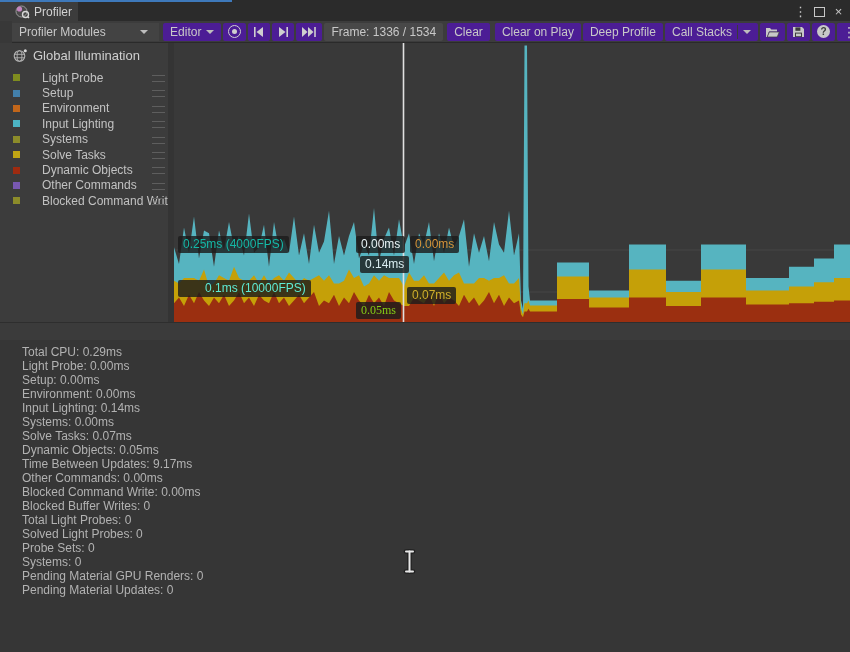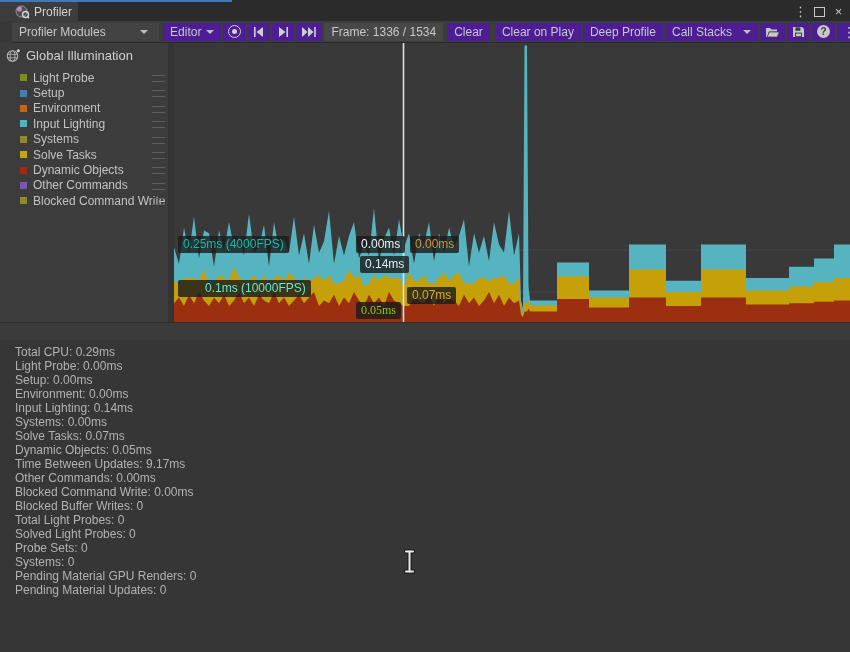--- a/index.html
+++ b/index.html
@@ -27,38 +27,38 @@
         border-top:4px solid #bdbdbd;display:inline-block;}
   .modules-dd{width:168px;margin:0;border-radius:0;background:#434343;justify-content:space-between;}
   .rec-outer{width:11px;height:11px;border:1.5px solid #cfcfcf;border-radius:50%;
              display:flex;align-items:center;justify-content:center;}
   .rec-inner{width:5px;height:5px;border-radius:50%;background:#cfcfcf;}
   .icon-btn{padding:0 5px;}
   .spacer{flex:1;}
   
   .sidebar{position:absolute;left:0;top:43px;width:168px;height:279px;background:#3c3c3c;
            box-sizing:border-box;border-right:1px solid:#2b2b2b;}
-  .module-header{display:flex;align-items:center;gap:6px;padding:5px 0 4px 6px;color:#cfcfcf;font-size:13px;}
+  .module-header{display:flex;align-items:center;gap:6px;padding:5px 0 4px 13px;color:#cfcfcf;font-size:13px;}
   .legend{padding-top:3px;}
-  .legend-row{display:flex;align-items:center;height:15.4px;padding-left:20px;position:relative;}
+  .legend-row{display:flex;align-items:center;height:15.4px;padding-left:13px;position:relative;gap:16px;}
   .chip{width:7px;height:7px;margin-right:6px;flex:0 0 auto;}
   .legend-label{font-size:12px;color:#c2c2c2;white-space:nowrap;}
   .handle{position:absolute;right:3px;top:5px;width:13px;height:5px;
           border-top:1px solid #5e5e5e;border-bottom:1px solid #5e5e5e;}
   
   .chart{position:absolute;left:174px;top:43px;width:676px;height:279px;background:#393939;overflow:hidden;}
   .chart svg{position:absolute;left:0;top:0;}
   .chart-label{position:absolute;font-size:12px;line-height:14px;padding:1px 5px 2px;
                background:rgba(28,28,28,0.82);border-radius:2px;white-space:nowrap;}
   .divider-strip{position:absolute;left:168px;top:43px;width:6px;height:279px;background:#343434;}
   
   .mid-strip{position:absolute;left:0;top:322px;width:850px;height:18px;background:#3b3b3b;
              border-top:1px solid #2e2e2e;box-sizing:border-box;}
   .stats{position:absolute;left:0;top:340px;width:850px;height:312px;background:#363636;
-         padding:5px 0 0 15px;box-sizing:border-box;}
+         padding:5px 0 0 22px;box-sizing:border-box;}
   .stat-line{font-size:12px;line-height:14px;color:#b2b2b2;white-space:nowrap;}
   
   .ibeam{position:absolute;left:403px;top:549px;}
 </style>
 </head>
 <body>
 
 <div class="titlebar">
   <div class="accent"></div>
   <div class="tab">

